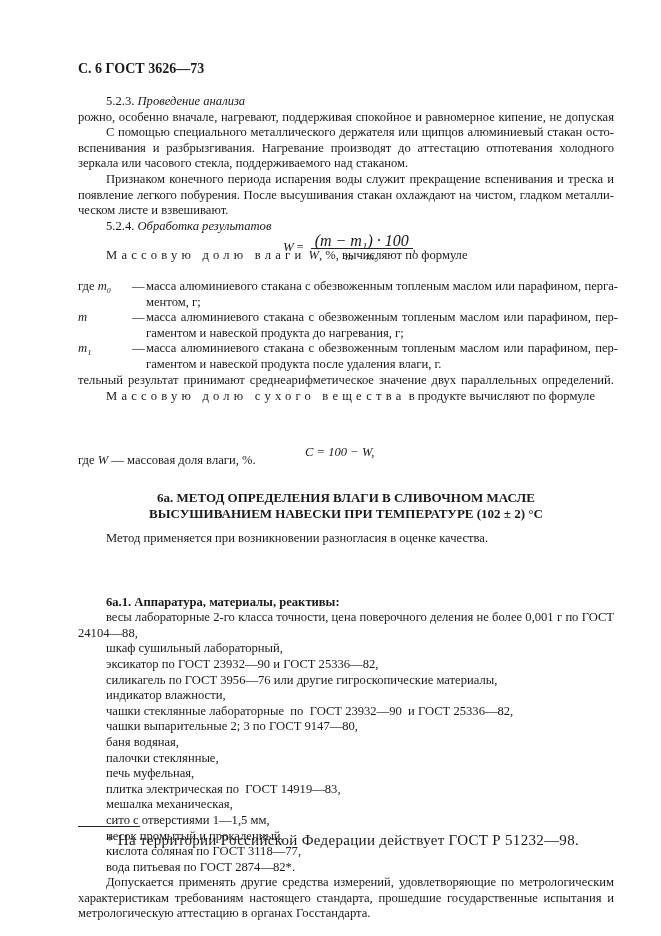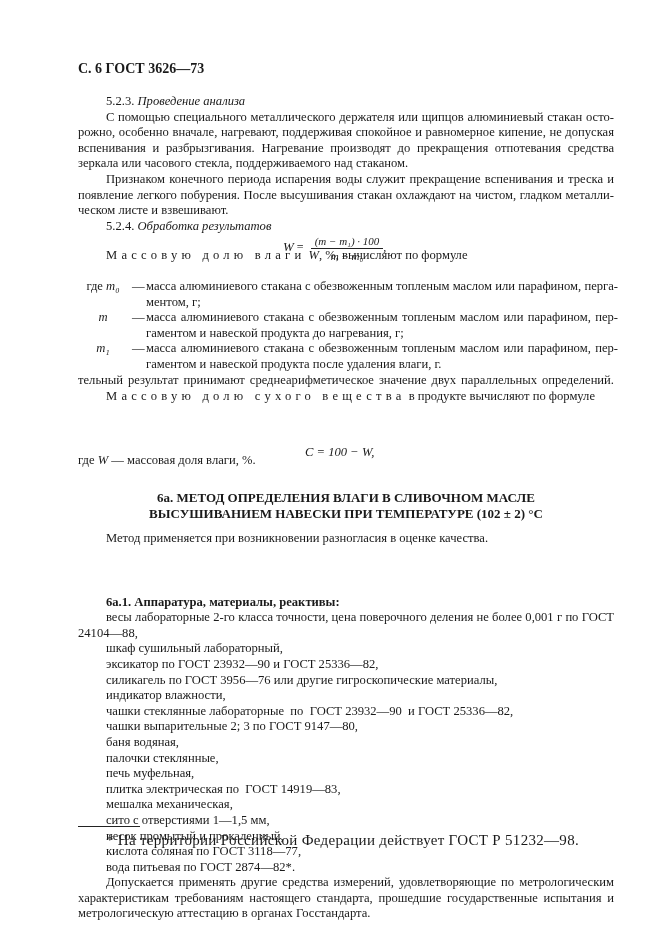--- a/index.html
+++ b/index.html
@@ -13,47 +13,47 @@
     .header { left: 78px; top: 61px; font-weight: bold; font-size: 14px; }
     .line { line-height: 15.6px; }
     .block { position: absolute; left: 78px; width: 536px; }
     .ind { padding-left: 28px; }
     .just { text-align: justify; text-align-last: justify; }
     p { margin: 0; }
     i { font-style: italic; }
     .spaced { letter-spacing: 4.2px; }
     .formula { position: absolute; left: 283px; top: 234px; font-style: italic; font-size: 12px; }
     .frac { display: inline-block; vertical-align: middle; text-align: center; margin-left: 4px; }
-    .frac .num { display: block; padding: 0 4px; border-bottom: 1px solid #222; font-size: 11px; line-height: 14px; }
+    .frac .num { display: block; padding: 0 4px; border-bottom: 1px solid #222; font-size: 16px; line-height: 14px; }
     .frac .den { display: block; font-size: 11px; line-height: 14px; }
     .defs { position: absolute; left: 78px; top: 279px; width: 540px; }
     .def { display: flex; line-height: 15.6px; }
-    .def .term { width: 50px; text-align: center; padding-right: 4px; white-space: nowrap; }
+    .def .term { width: 50px; text-align: left; padding-right: 4px; white-space: nowrap; }
     .def .dash { width: 14px; }
     .def .text { flex: 1; text-align: justify; }
     .title { position: absolute; left: 78px; width: 536px; text-align: center; font-weight: bold; font-size: 13px; line-height: 16px; }
     .bold { font-weight: bold; margin-top: 48px; }
     .footnote-rule { position: absolute; left: 78px; top: 826px; width: 62px; height: 1px; background: #222; }
     .footnote { position: absolute; left: 106px; top: 832px; font-size: 15px; letter-spacing: 0.3px; }
   </style>
 </head>
 <body>
 
 <div class="page">
 
   <div class="abs header">С. 6 ГОСТ 3626—73</div>
 
   <div class="block" style="top:94px;">
     <p class="line ind">
       <span>5.2.3.</span>
       <i>Проведение анализа</i>
     </p>
+    <p class="line just">рожно, особенно вначале, нагревают, поддерживая спокойное  и равномерное кипение, не допуская</p>
     <p class="line ind just">С помощью специального металлического держателя или щипцов алюминиевый стакан осто-</p>
-    <p class="line just">рожно, особенно вначале, нагревают, поддерживая спокойное  и равномерное кипение, не допуская</p>
-    <p class="line just">вспенивания и разбрызгивания. Нагревание производят до прекращения отпотевания средства</p>
+    <p class="line just">вспенивания и разбрызгивания. Нагревание производят до аттестацию отпотевания холодного</p>
     <p class="line">зеркала или часового стекла, поддерживаемого над стаканом.</p>
     <p class="line ind just">Признаком конечного периода испарения воды служит прекращение вспенивания и треска и</p>
     <p class="line just">появление легкого побурения. После высушивания стакан охлаждают на чистом, гладком металли-</p>
     <p class="line">ческом листе и взвешивают.</p>
     <p class="line ind">
       <span>5.2.4.</span>
       <i>Обработка результатов</i>
     </p>
     <p class="line ind" style="margin-top:14px;">
       <span class="spaced">Массовую долю влаги</span>

